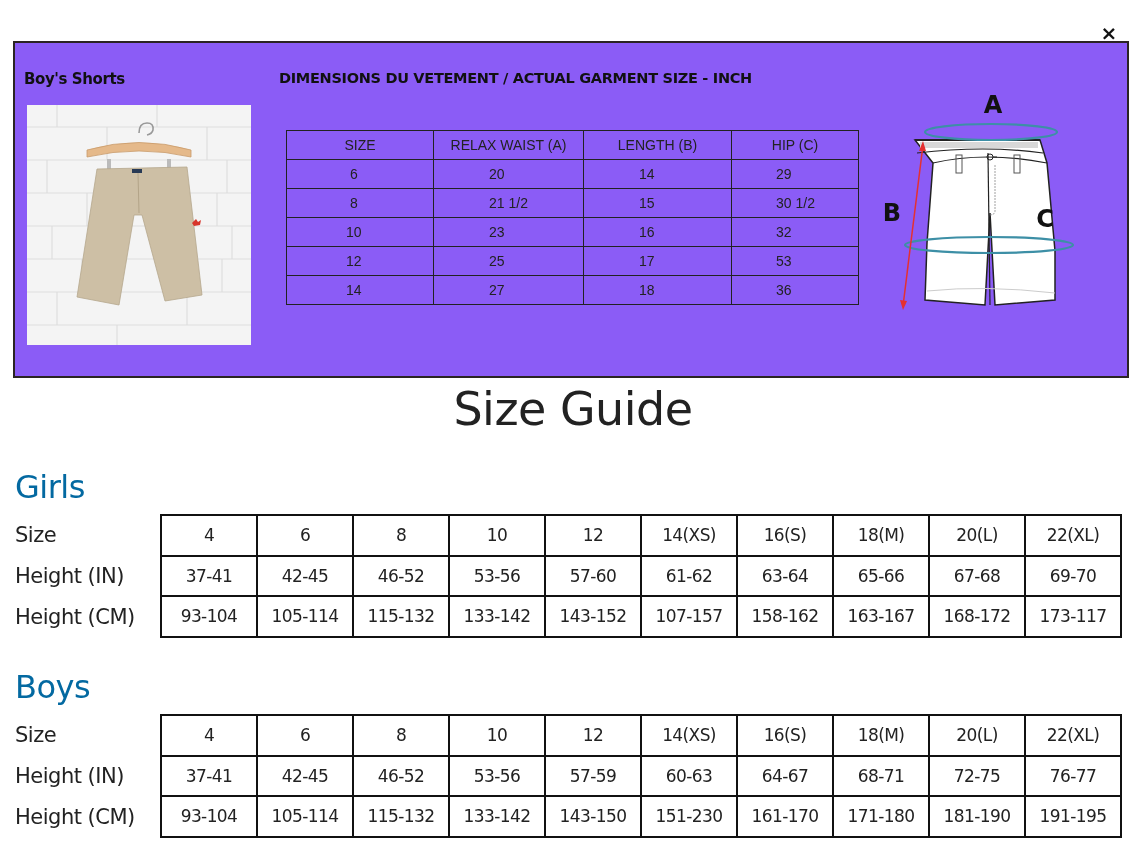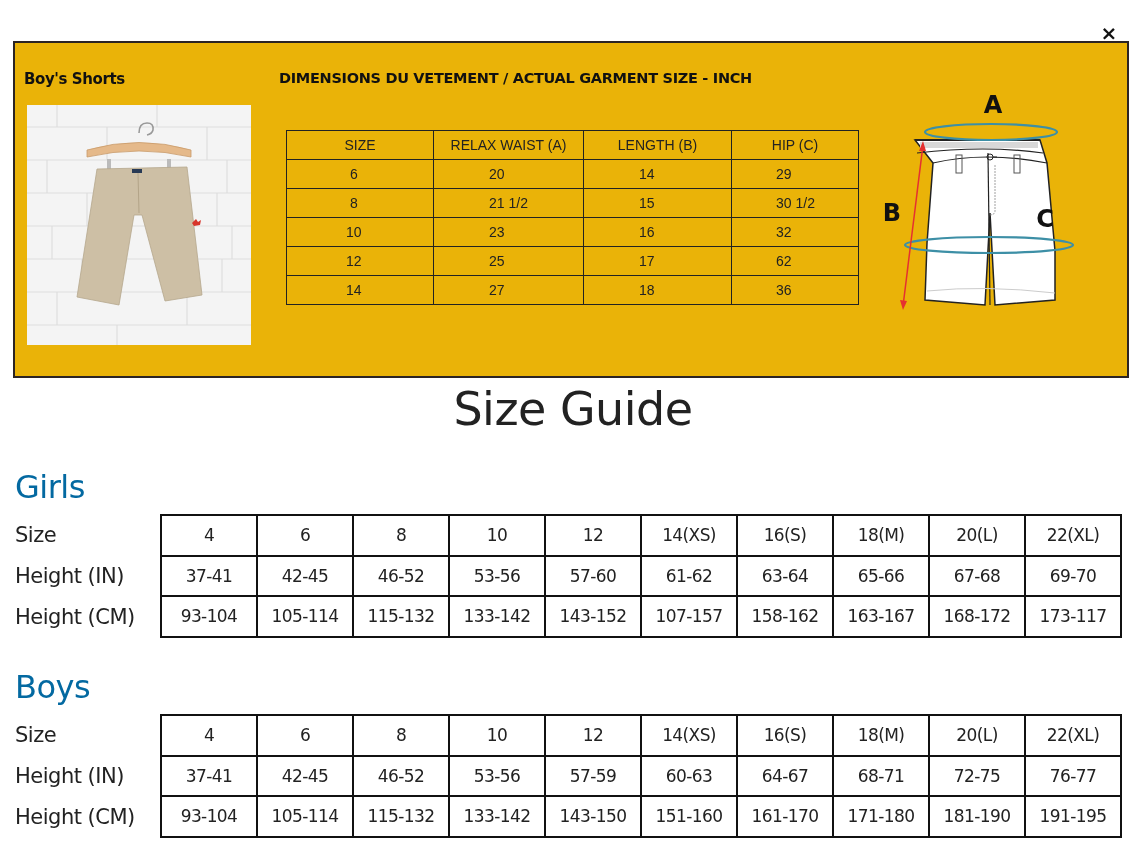--- a/index.html
+++ b/index.html
@@ -7,21 +7,21 @@
   body { position: relative; font-family: "DejaVu Sans", sans-serif; color: #1a1a1a; }
 
   .close-btn {
     position: absolute; left: 1100px; top: 24px; width: 18px; height: 18px;
     font-family: "DejaVu Sans", sans-serif; font-weight: bold; font-size: 20px;
     line-height: 18px; text-align: center; color: #111; cursor: pointer;
   }
 
   .panel {
     position: absolute; left: 13px; top: 41px; width: 1116px; height: 337px;
-    border: 2px solid #2b2424; background: #eab308;
+    border: 2px solid #2b2424; background: #8b5cf6;
   }
   .product-title {
     position: absolute; left: 9px; top: 27px;
     font-family: "DejaVu Sans", sans-serif; font-weight: bold; font-size: 15px;
     letter-spacing: -0.4px; color: #111;
   }
   .product-photo {
     position: absolute; left: 12px; top: 62px; width: 224px; height: 240px;
     overflow: hidden;
   }
@@ -155,21 +155,21 @@
     <tr>
       <td class="c0" style="padding-left:59px">10</td>
       <td class="c1">23</td>
       <td class="c2">16</td>
       <td class="c3">32</td>
     </tr>
     <tr>
       <td class="c0" style="padding-left:59px">12</td>
       <td class="c1">25</td>
       <td class="c2">17</td>
-      <td class="c3">62</td>
+      <td class="c3">53</td>
     </tr>
     <tr>
       <td class="c0" style="padding-left:59px">14</td>
       <td class="c1">27</td>
       <td class="c2">18</td>
       <td class="c3">36</td>
     </tr>
   </tbody>
     </table>
 
@@ -281,20 +281,20 @@
     <td>68-71</td>
     <td>72-75</td>
     <td>76-77</td>
   </tr>
   <tr>
     <td>93-104</td>
     <td>105-114</td>
     <td>115-132</td>
     <td>133-142</td>
     <td>143-150</td>
-    <td>151-160</td>
+    <td>151-230</td>
     <td>161-170</td>
     <td>171-180</td>
     <td>181-190</td>
     <td>191-195</td>
   </tr>
 </tbody>
   </table>
 
 </body></html>

